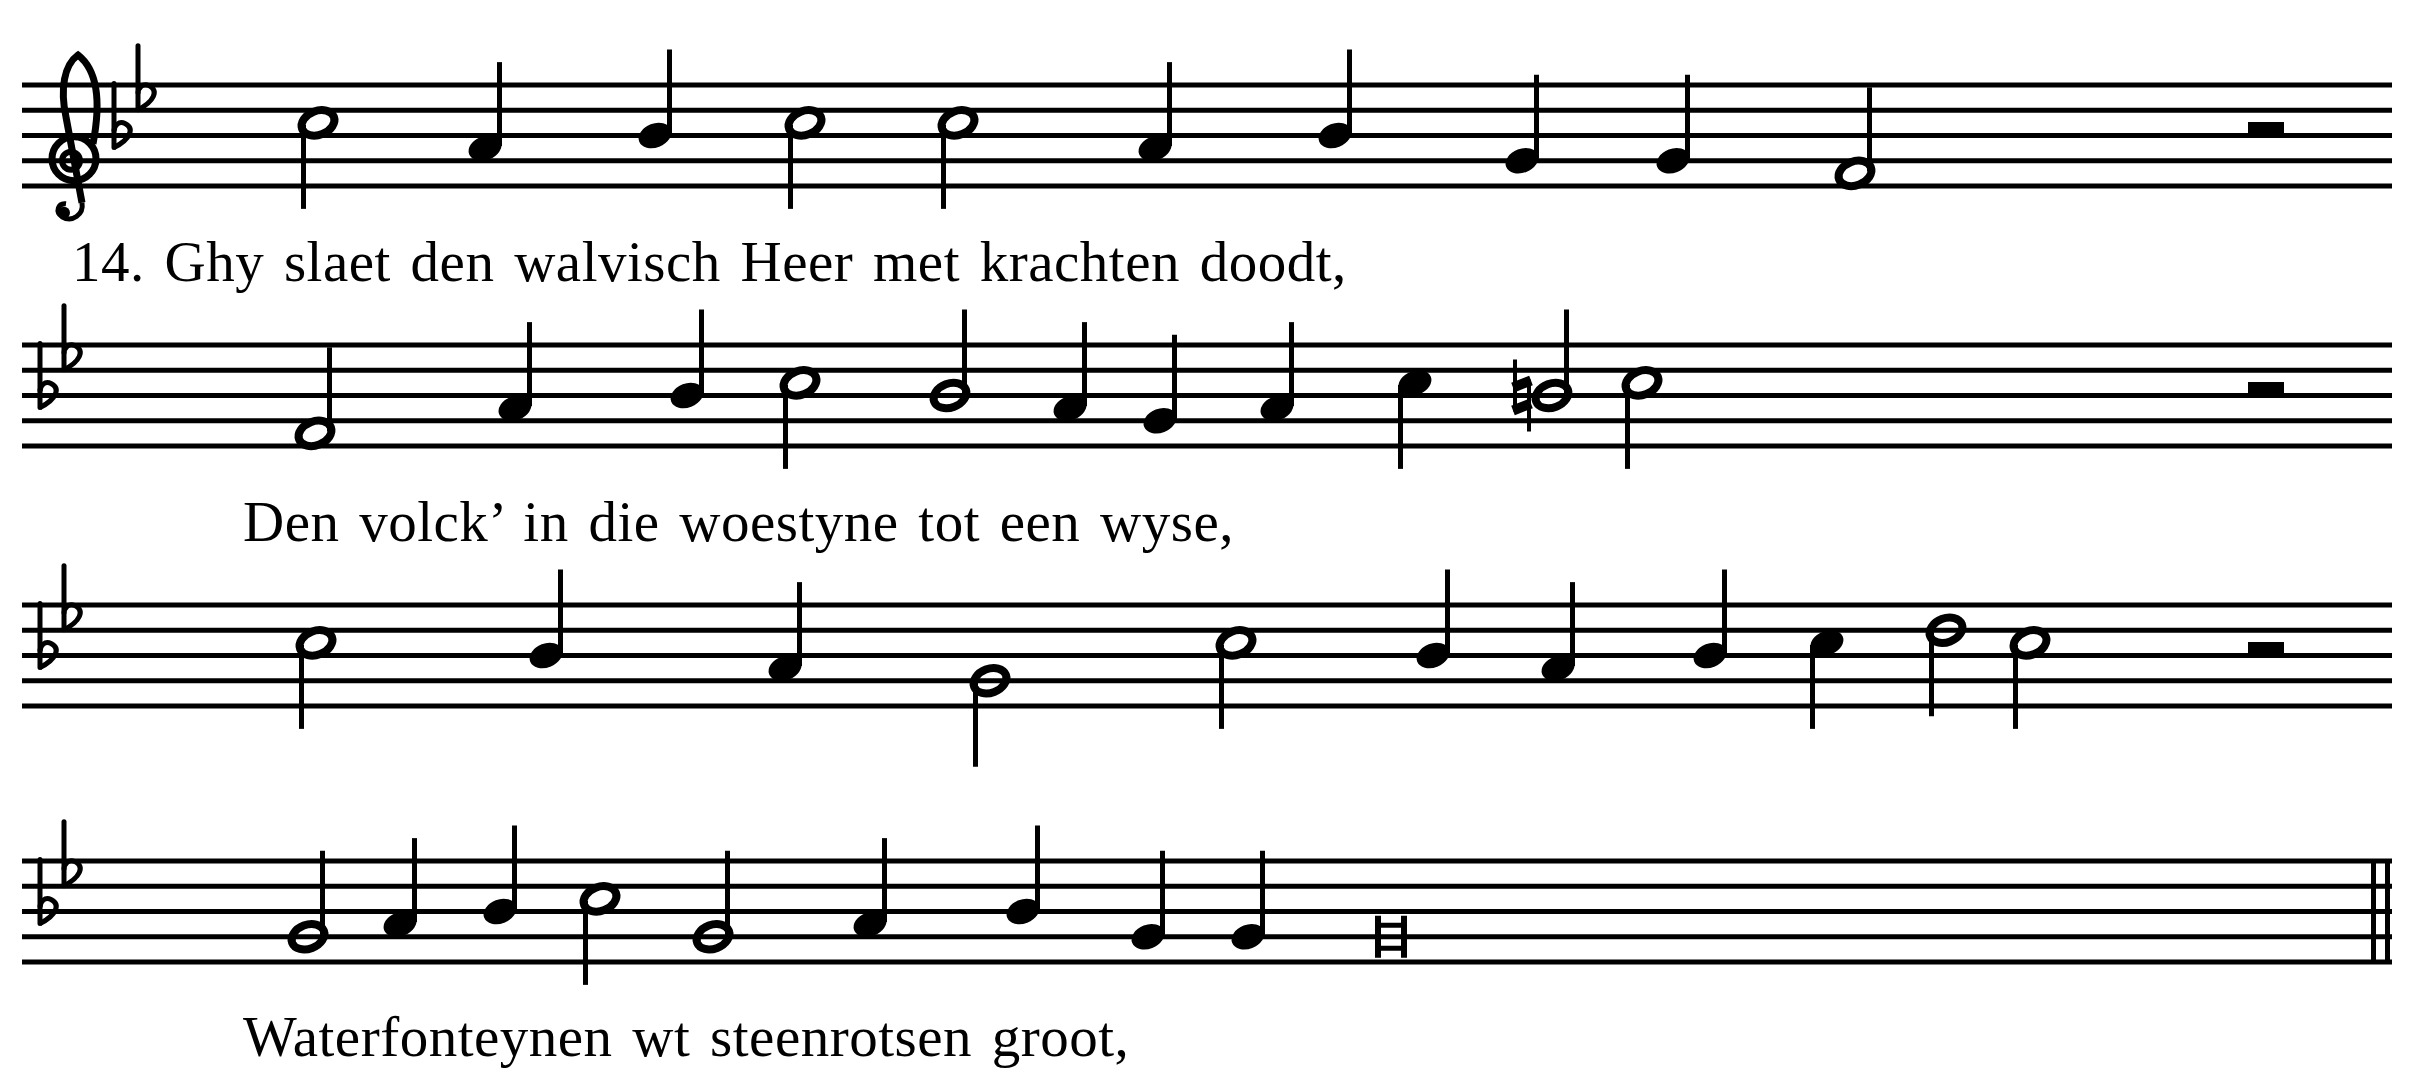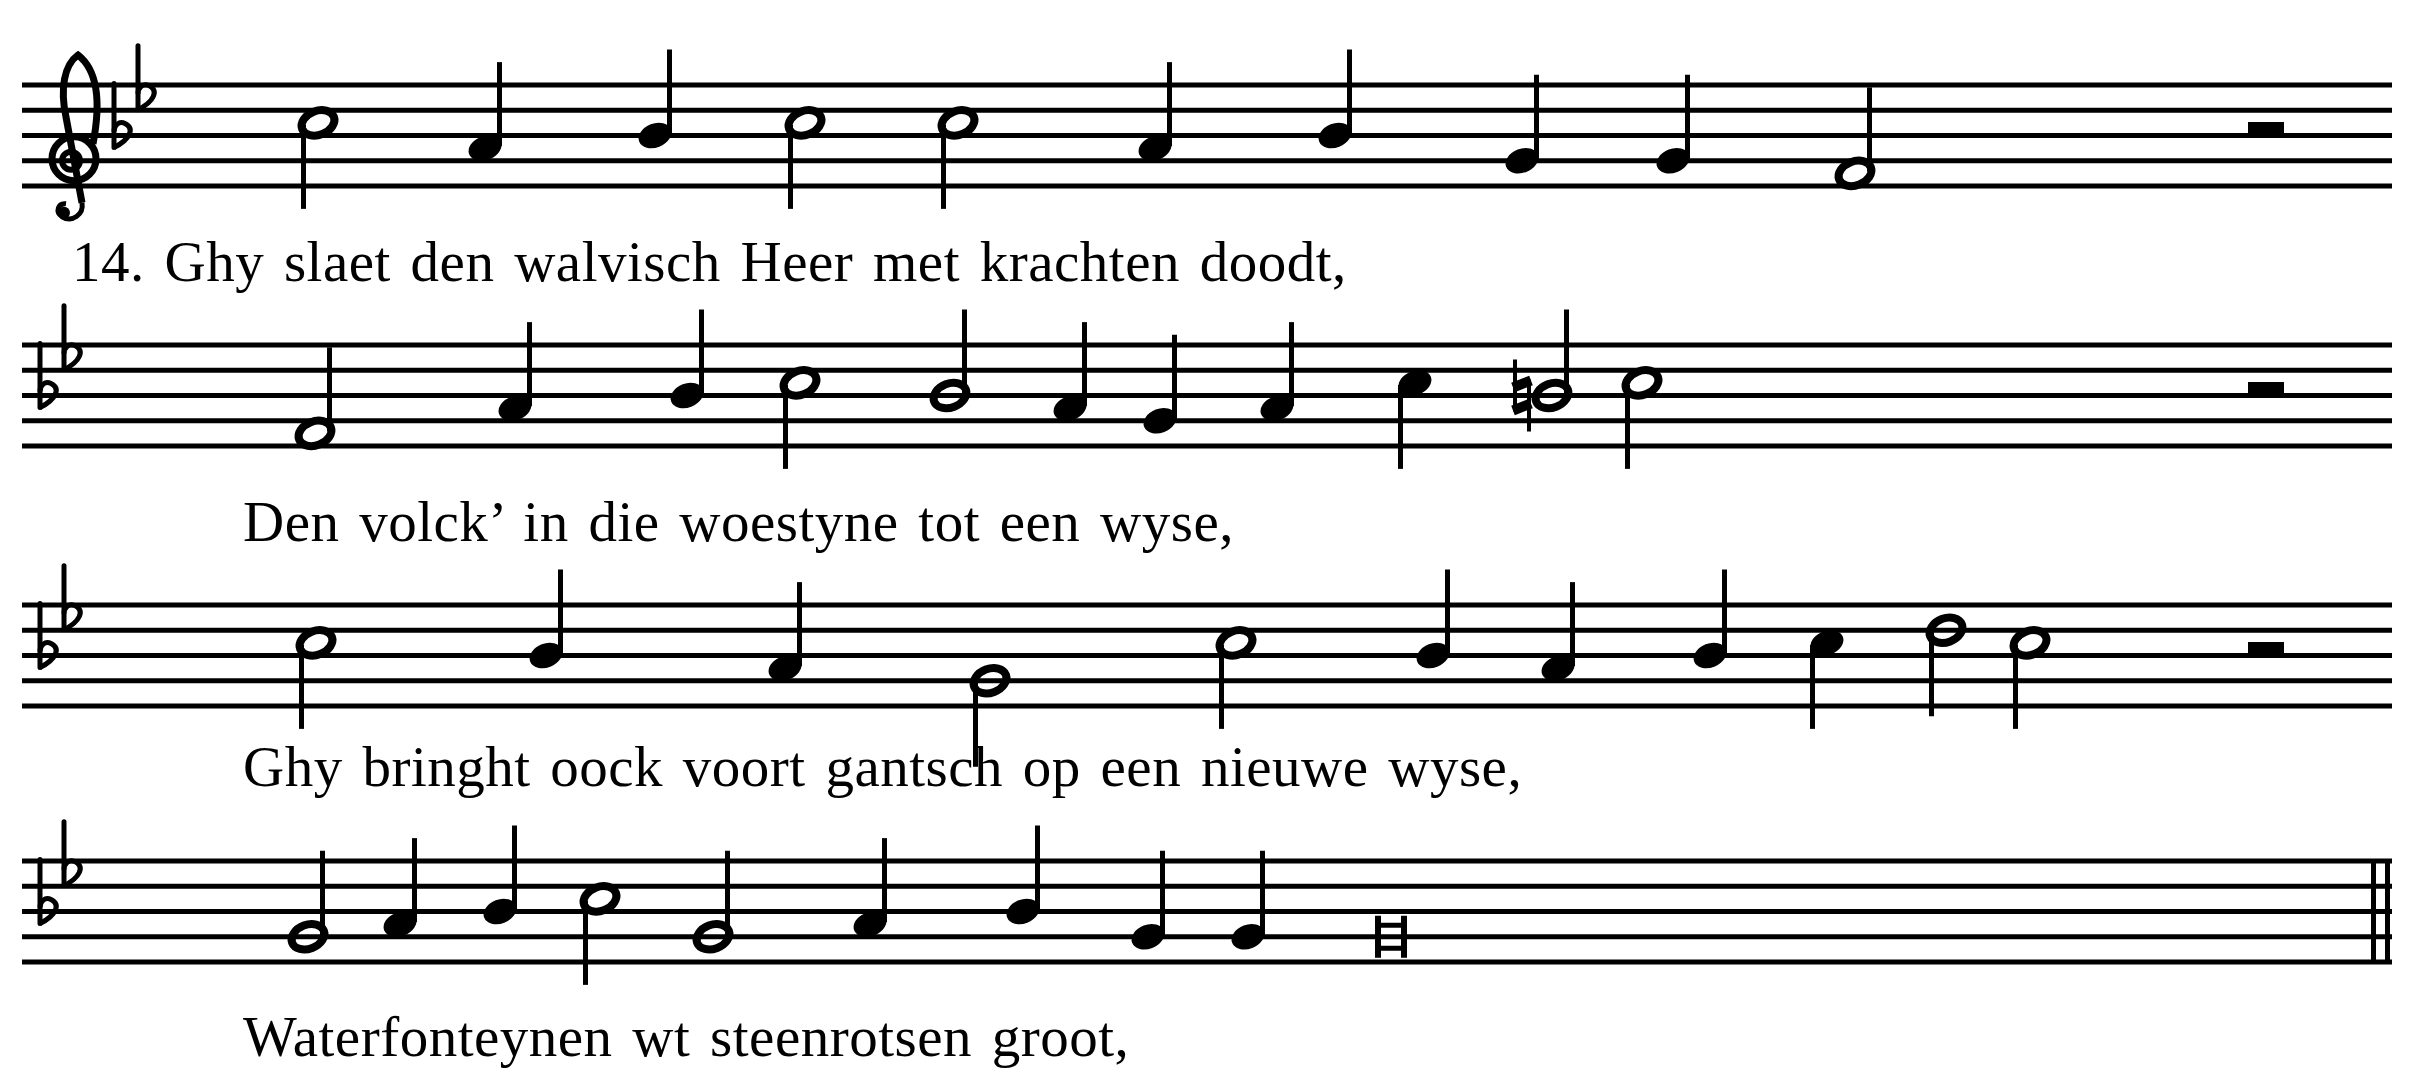--- a/index.html
+++ b/index.html
@@ -156,15 +156,14 @@
       <rect x="1260" y="818.75" width="5" height="84" fill="#000000"></rect>
       <rect x="1375" y="883.75" width="6" height="42" fill="#000000"></rect>
       <rect x="1401" y="883.75" width="6" height="42" fill="#000000"></rect>
       <rect x="1375" y="890.75" width="32" height="5" fill="#000000"></rect>
       <rect x="1375" y="913.75" width="32" height="5" fill="#000000"></rect>
       <rect x="2371" y="827" width="5" height="105" fill="#000000"></rect>
       <rect x="2385" y="827" width="5" height="105" fill="#000000"></rect>
     </svg>
   <div class="lyric" style="left:72px;  top:201px;">14. Ghy slaet den walvisch Heer met krachten doodt,</div>
   <div class="lyric" style="left:243px; top:461px;">Den volck’ in die woestyne tot een wyse,</div>
-  <div class="lyric" style="left:243px; top:706px;">Ghy bringht oock voort gantsch op een nieuwe wyse,</div>
   <div class="lyric" style="left:243px; top:976px;">Waterfonteynen wt steenrotsen groot,</div>
 </div>
 
 </body></html>

